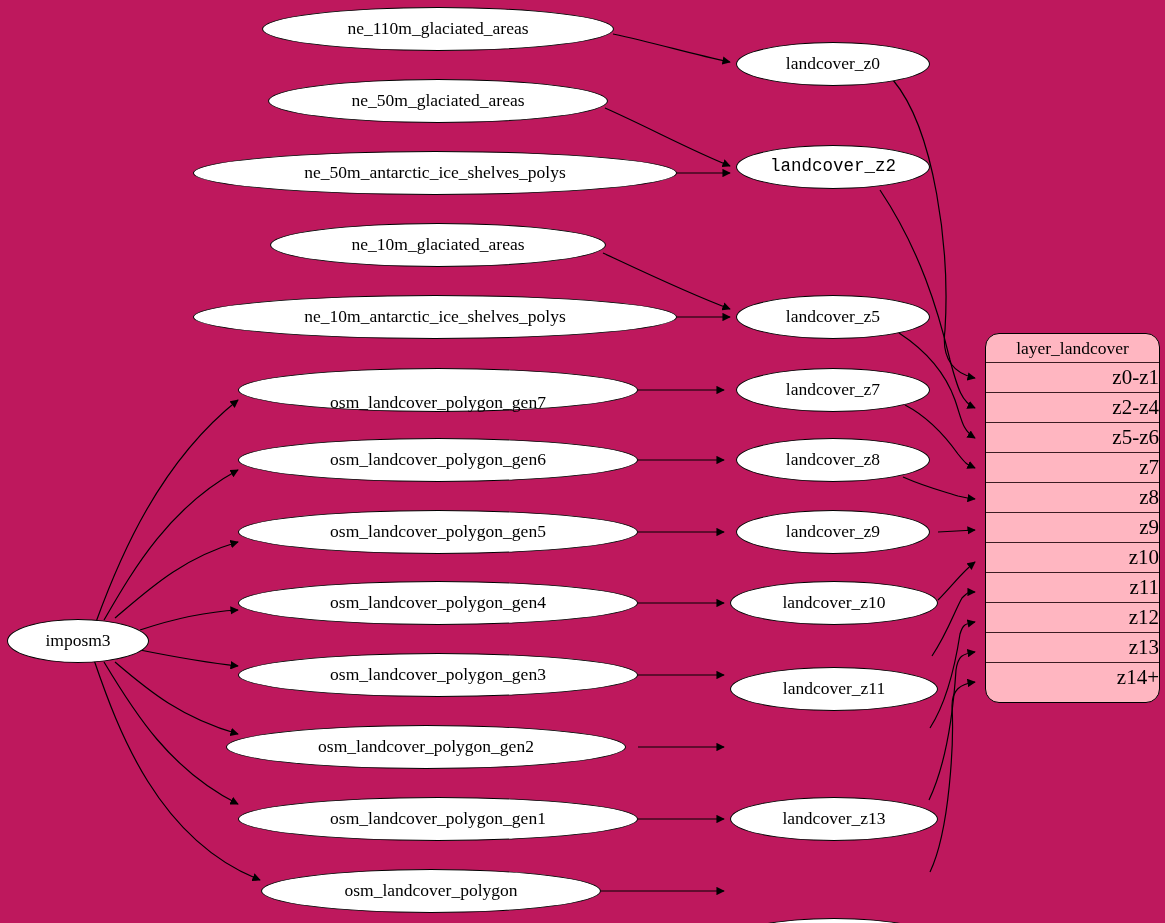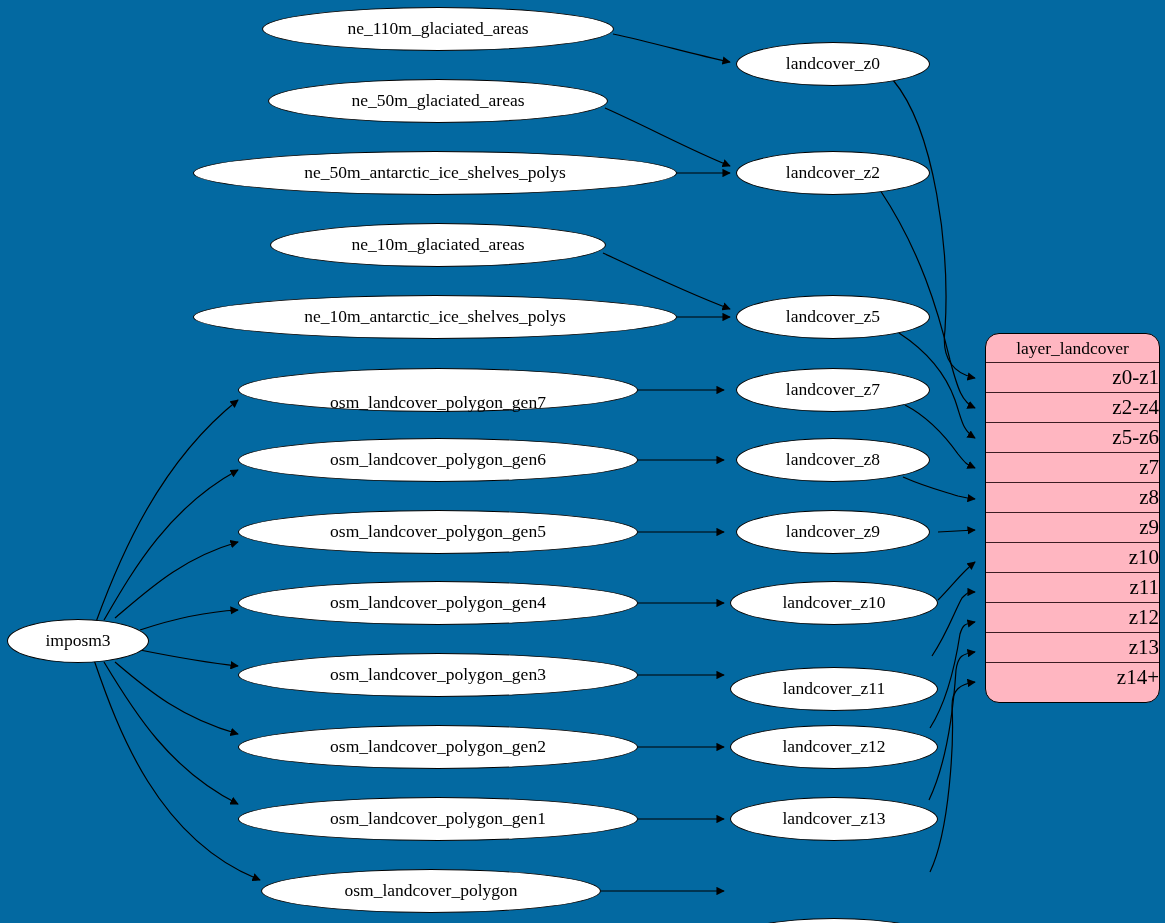--- a/index.html
+++ b/index.html
@@ -7,21 +7,21 @@
     padding: 0;
     background: #ffffff;
   }
   body {
     font-family: "Liberation Serif", "DejaVu Serif", serif;
   }
   #graph-canvas {
     position: relative;
     width: 1165px;
     height: 923px;
-    background: #0369a1;
+    background: #be185d;
     overflow: hidden;
   }
   #edge-layer {
     position: absolute;
     left: 0;
     top: 0;
     width: 1165px;
     height: 923px;
     pointer-events: none;
   }
@@ -148,56 +148,53 @@
   </div>
   <div class="node-ellipse" style="left:238px; top:510px; width:400px; height:44px;">
     <span>osm_landcover_polygon_gen5</span>
   </div>
   <div class="node-ellipse" style="left:238px; top:581px; width:400px; height:44px;">
     <span>osm_landcover_polygon_gen4</span>
   </div>
   <div class="node-ellipse" style="left:238px; top:653px; width:400px; height:44px;">
     <span>osm_landcover_polygon_gen3</span>
   </div>
-  <div class="node-ellipse" style="left:238px; top:725px; width:400px; height:44px;">
+  <div class="node-ellipse" style="left:226px; top:725px; width:400px; height:44px;">
     <span>osm_landcover_polygon_gen2</span>
   </div>
   <div class="node-ellipse" style="left:238px; top:797px; width:400px; height:44px;">
     <span>osm_landcover_polygon_gen1</span>
   </div>
   <div class="node-ellipse" style="left:261px; top:869px; width:340px; height:44px;">
     <span>osm_landcover_polygon</span>
   </div>
 
   <div class="node-ellipse" style="left:736px; top:42px; width:194px; height:44px;">
     <span>landcover_z0</span>
   </div>
-  <div class="node-ellipse" style="left:736px; top:151px; width:194px; height:44px;">
+  <div class="node-ellipse" style="left:736px; top:145px; width:194px; height:44px;font-family:Liberation Mono, monospace;">
     <span>landcover_z2</span>
   </div>
   <div class="node-ellipse" style="left:736px; top:295px; width:194px; height:44px;">
     <span>landcover_z5</span>
   </div>
   <div class="node-ellipse" style="left:736px; top:368px; width:194px; height:44px;">
     <span>landcover_z7</span>
   </div>
   <div class="node-ellipse" style="left:736px; top:438px; width:194px; height:44px;">
     <span>landcover_z8</span>
   </div>
   <div class="node-ellipse" style="left:736px; top:510px; width:194px; height:44px;">
     <span>landcover_z9</span>
   </div>
   <div class="node-ellipse" style="left:730px; top:581px; width:208px; height:44px;">
     <span>landcover_z10</span>
   </div>
   <div class="node-ellipse" style="left:730px; top:667px; width:208px; height:44px;">
     <span>landcover_z11</span>
-  </div>
-  <div class="node-ellipse" style="left:730px; top:725px; width:208px; height:44px;">
-    <span>landcover_z12</span>
   </div>
   <div class="node-ellipse" style="left:730px; top:797px; width:208px; height:44px;">
     <span>landcover_z13</span>
   </div>
   <div class="node-ellipse" style="left:730px; top:918px; width:208px; height:44px;">
     <span>landcover_z14</span>
   </div>
 
   <div id="record-table" style="left:985px; top:333px; width:175px; height:370px;">
     <div class="record-header">layer_landcover</div>

